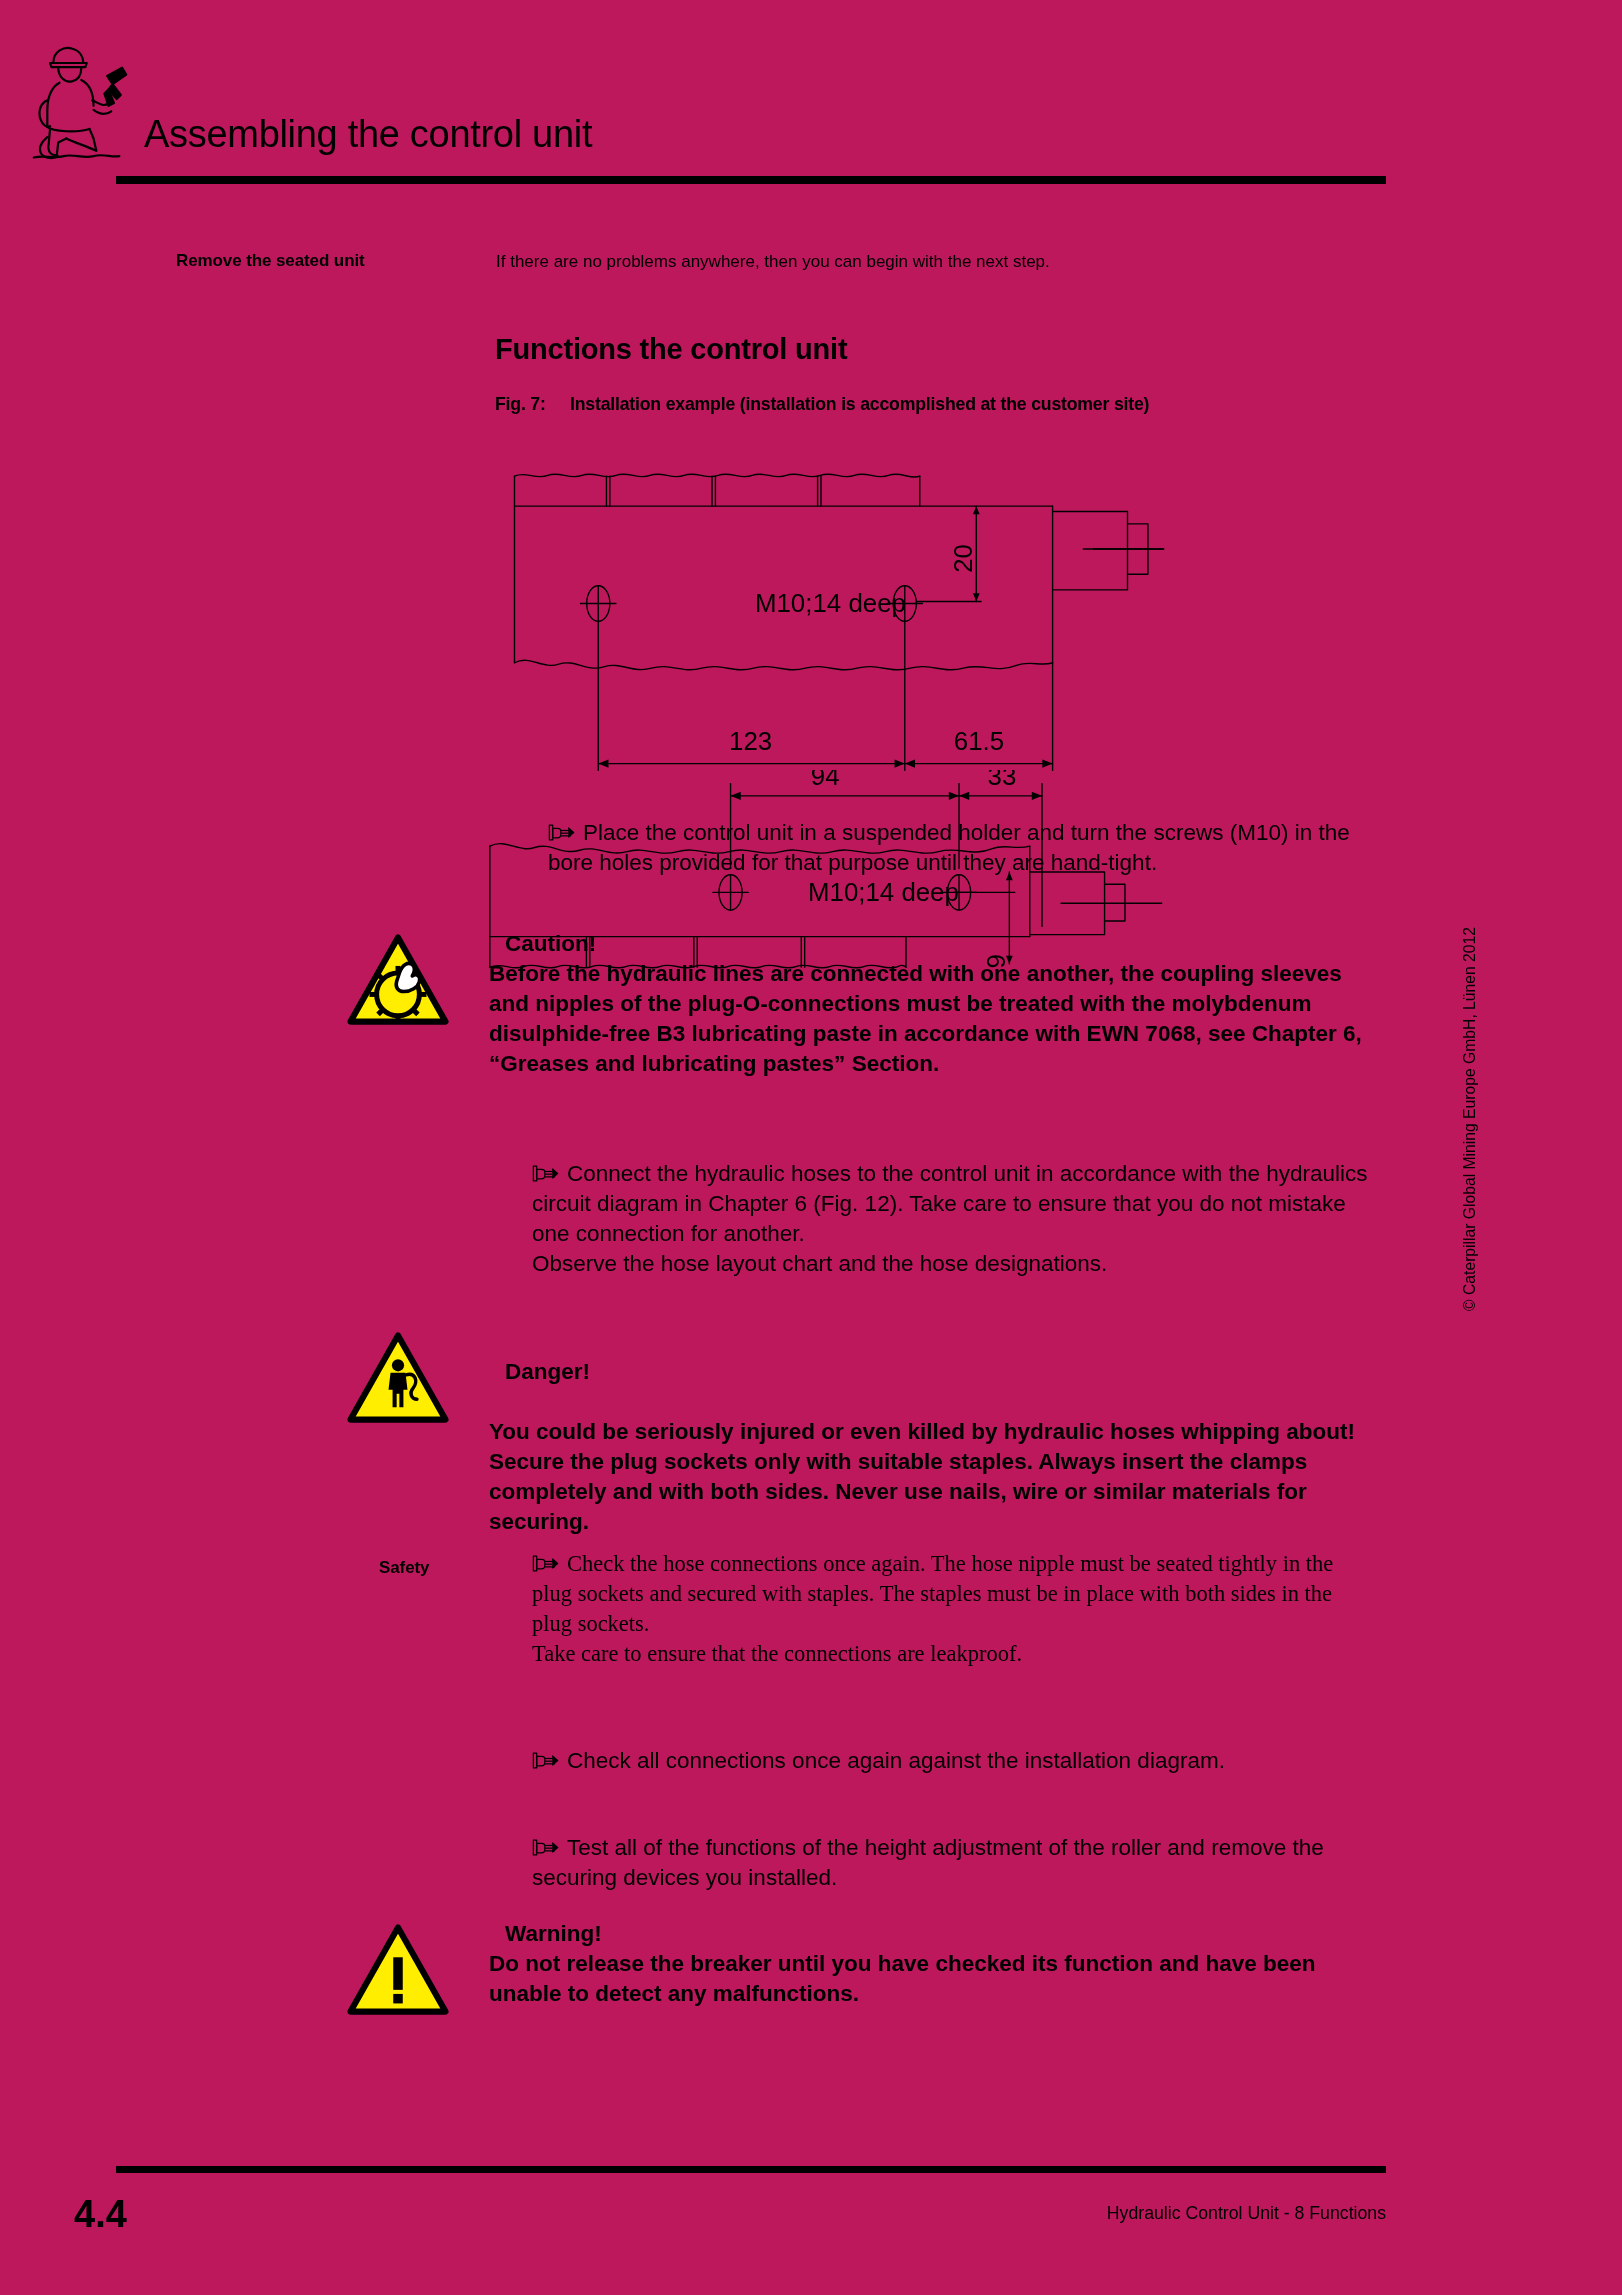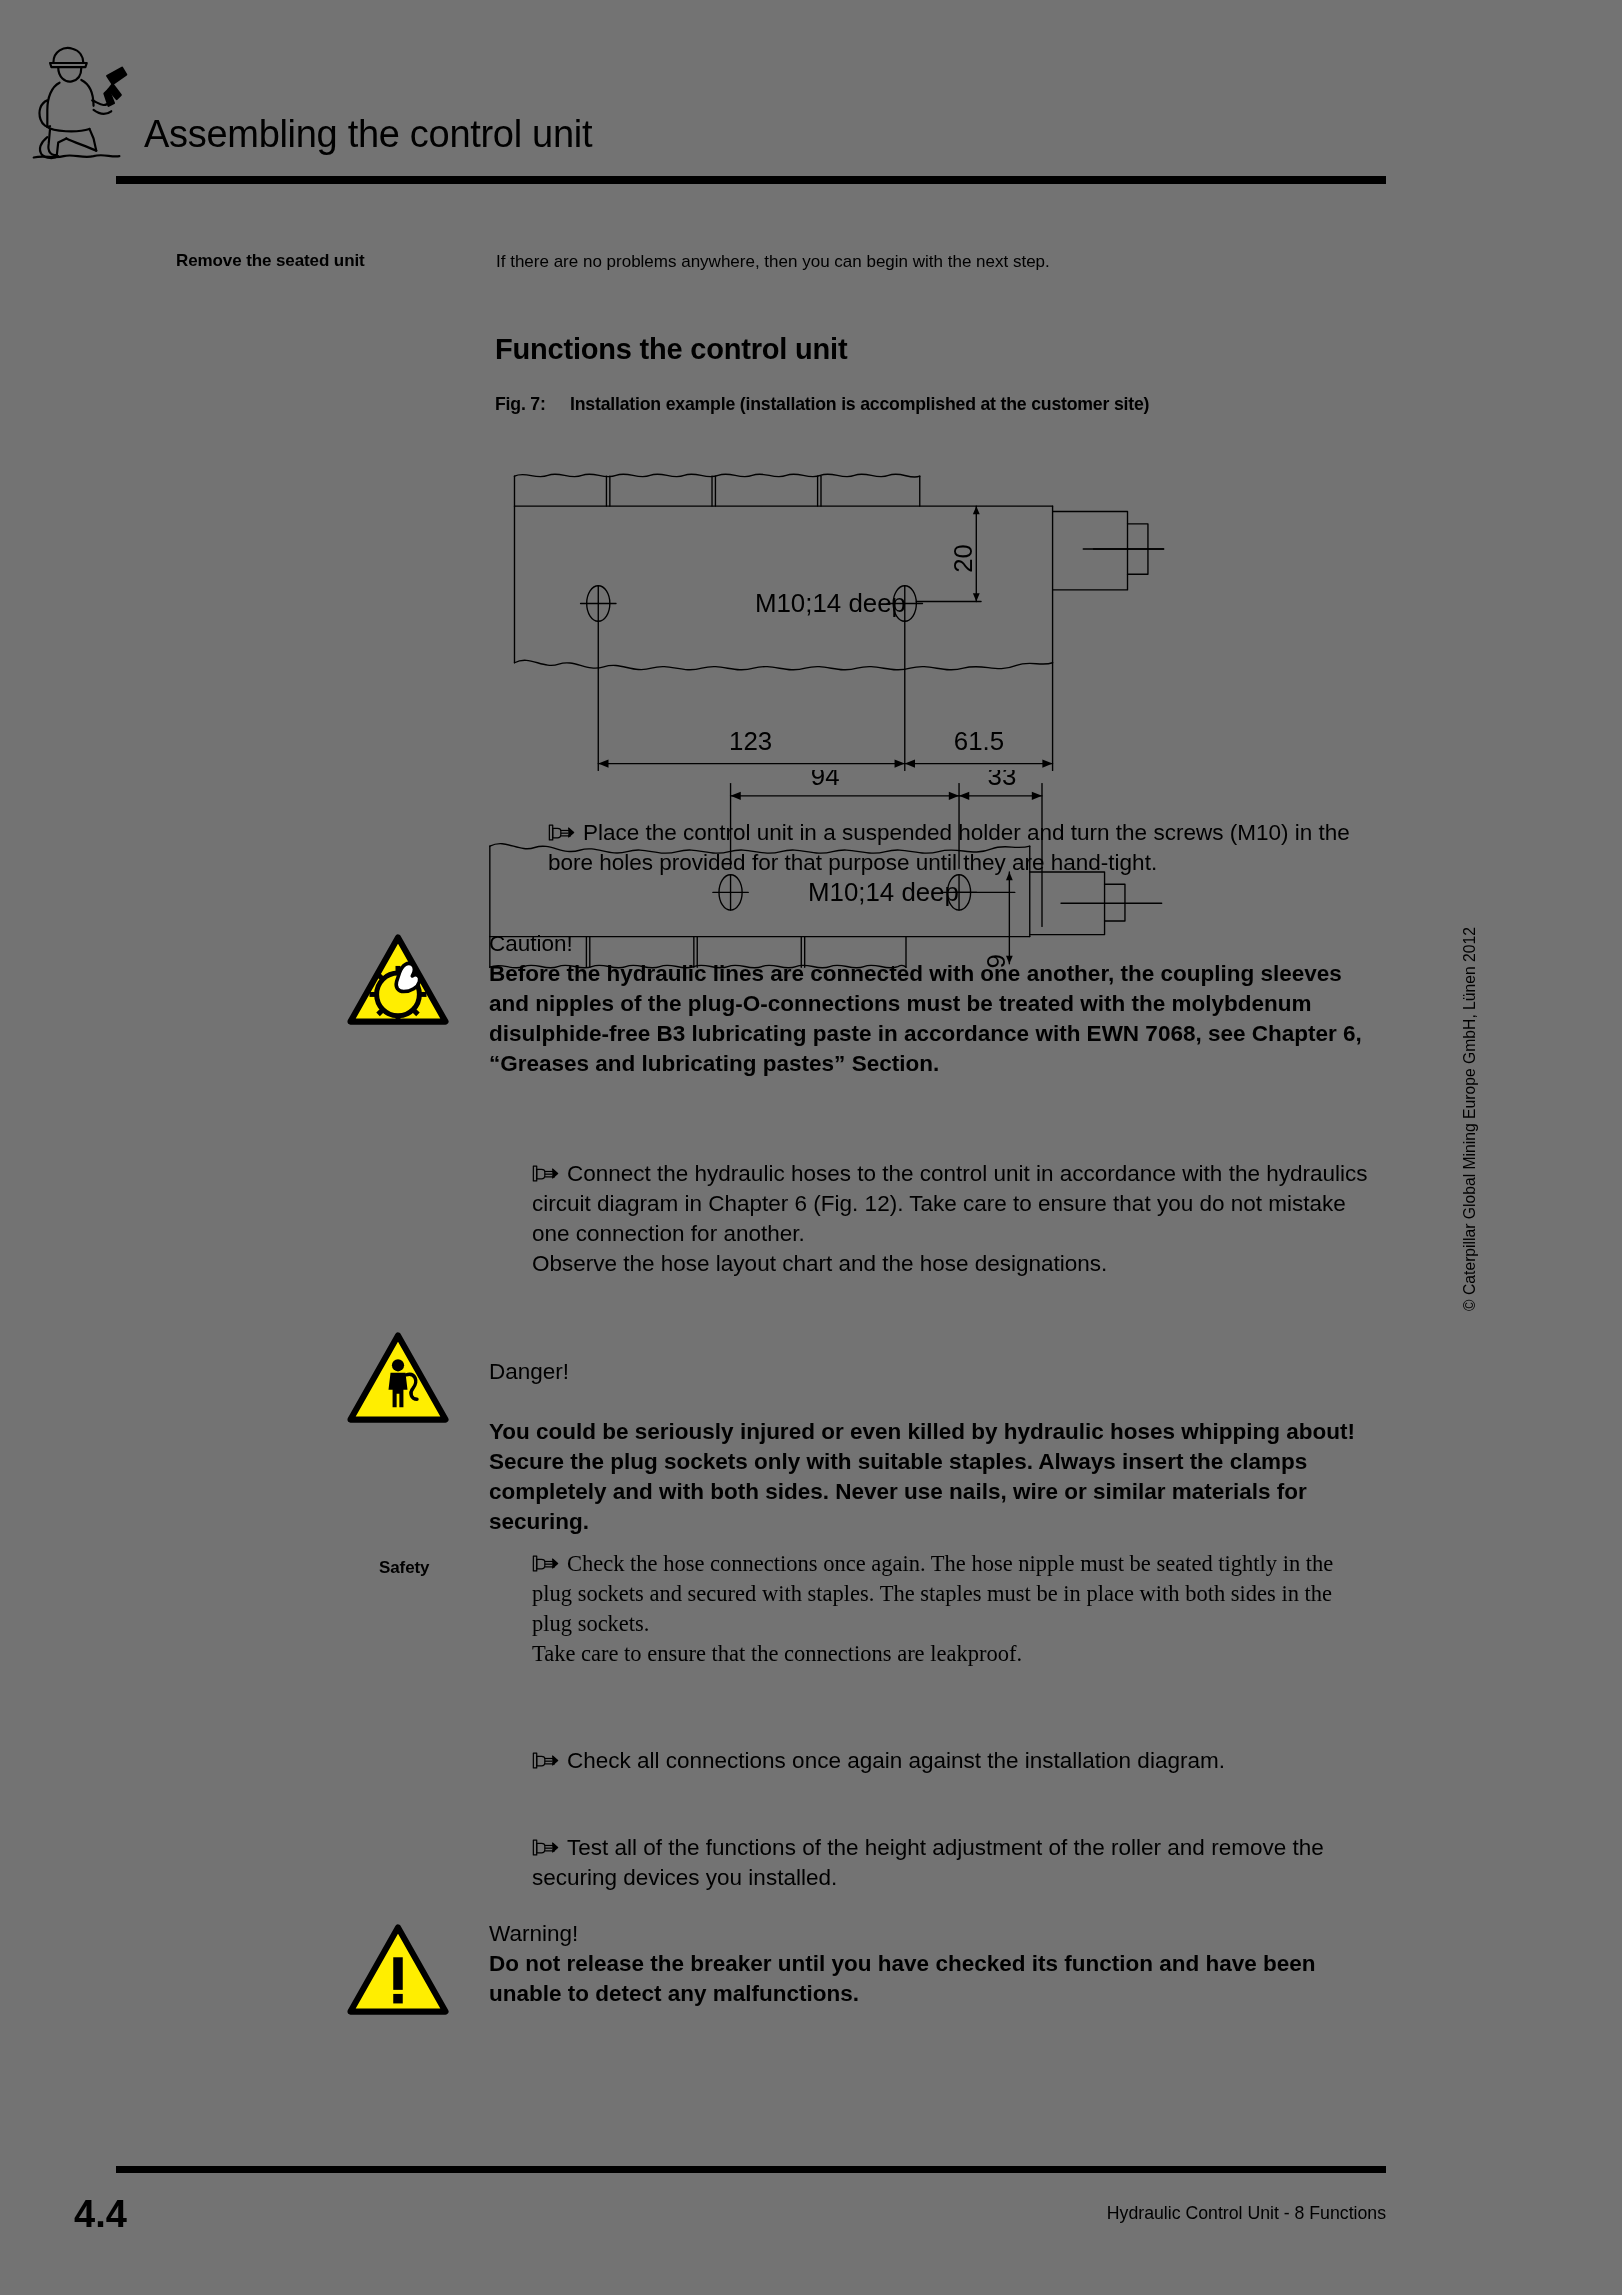--- a/index.html
+++ b/index.html
@@ -8,21 +8,21 @@
     background: #ffffff;
   }
   body {
     font-family: "Liberation Sans", sans-serif;
     color: #000000;
   }
   .page {
     position: relative;
     width: 1622px;
     height: 2295px;
-    background: #737373;
+    background: #be185d;
     overflow: hidden;
   }
 
   
   .header {
     position: absolute;
     left: 0;
     top: 0;
     width: 1622px;
     height: 198px;
@@ -124,21 +124,22 @@
     position: absolute;
     left: 143px;
     top: -2.7px;
     font-size: 22.5px;
     line-height: 30px;
     font-weight: bold;
     color: #000;
   }
   .warn-title {
     display: block;
-    font-weight: normal;
+    font-weight: bold;
+    padding-left: 16px;
   }
 
   
   .drawing {
     position: absolute;
     left: 477px;
     top: 423px;
     width: 688px;
     height: 361px;
   }

